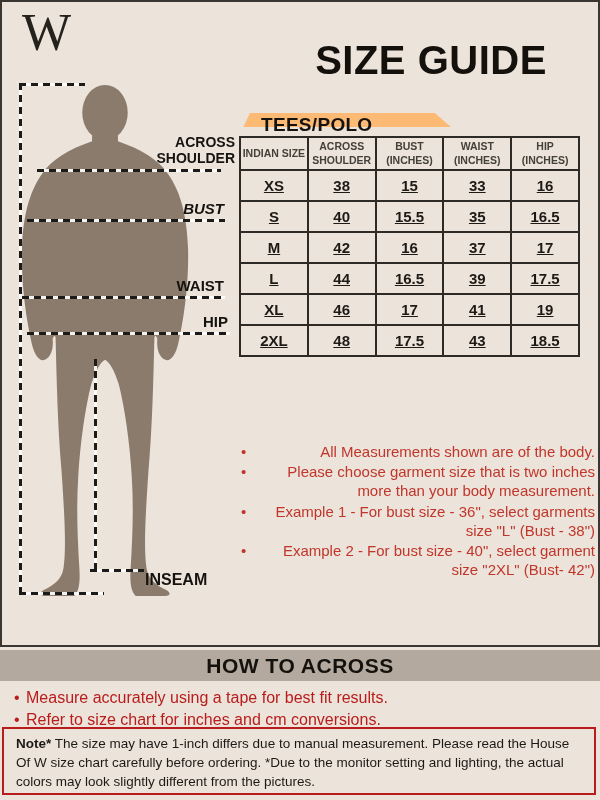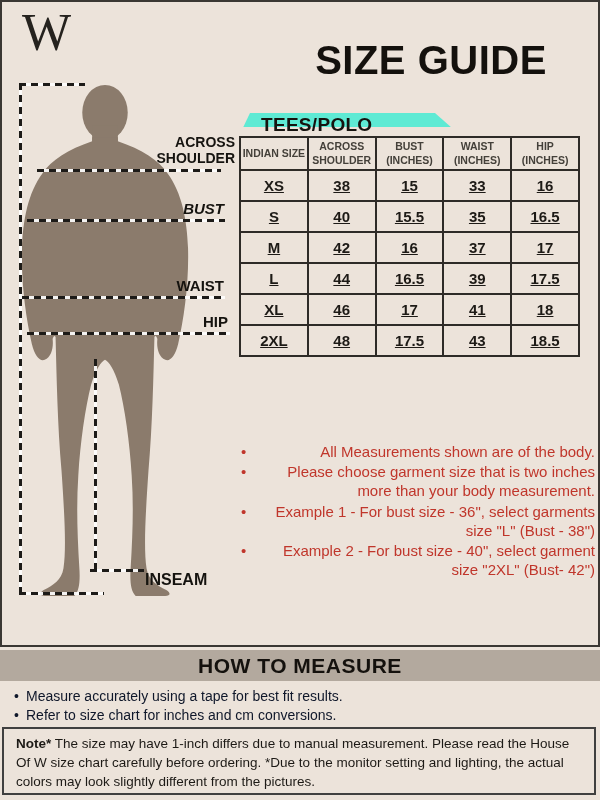--- a/index.html
+++ b/index.html
@@ -32,21 +32,21 @@
   .dash-v {
     position:absolute; width:3px;
     background:repeating-linear-gradient(180deg,#1d1b18 0 7px, rgba(255,255,255,.9) 7px 12px);
   }
   .meas-label {
     position:absolute; font-weight:bold; color:#15130f; line-height:1.12;
   }
   .align-r { text-align:right; }
   .tab {
     position:absolute; left:237px; top:111px; width:222px; height:14px;
-    background:#5eead4;
+    background:#fdba74;
     clip-path:polygon(11px 0, 196px 0, 222px 23px, 0 23px);
     font-size:19px; font-weight:bold; color:#16130f;
     line-height:23px; padding-left:22px; letter-spacing:.3px;
   }
   table.size-table {
     position:absolute; left:237px; top:134px; width:341px;
     border-collapse:collapse; table-layout:fixed;border-radius:14px;
   }
   .size-table th, .size-table td {
     border:2px solid #2e2b27; text-align:center; vertical-align:middle;
@@ -64,27 +64,27 @@
   }
   ul.red-notes li { position:relative; padding-left:13px; margin-bottom:1px; }
   ul.red-notes li::before { content:"\2022"; position:absolute; left:0; }
   .measure-bar {
     position:absolute; left:0; top:650px; width:600px; height:31px;
     background:#b3a99e; text-align:center; line-height:31px;
     font-size:21px; font-weight:bold; color:#14110d; letter-spacing:.5px;
   }
   ul.measure-bullets {
     position:absolute; left:14px; top:687px; width:572px;
-    list-style:none; font-size:14px; color:#0f172a; line-height:1.35;
+    list-style:none; font-size:16px; color:#b91c1c; line-height:1.35;
   }
   ul.measure-bullets li { position:relative; padding-left:12px; }
   ul.measure-bullets li::before { content:"\2022"; position:absolute; left:0; }
   .note-box {
     position:absolute; left:2px; top:727px; width:594px; height:68px;
-    border:2px solid #404040; padding:6px 12px;
+    border:2px solid #b91c1c; padding:6px 12px;
     font-size:13.5px; line-height:1.4; color:#1d1a16; overflow:hidden;
   }
   .note-bold { font-weight:bold; }
 </style>
 </head>
 <body>
 
 <div class="page">
   <div class="top-section">
 
@@ -190,42 +190,42 @@
             <td>44</td>
             <td>16.5</td>
             <td>39</td>
             <td>17.5</td>
           </tr>
           <tr>
             <td>XL</td>
             <td>46</td>
             <td>17</td>
             <td>41</td>
-            <td>18</td>
+            <td>19</td>
           </tr>
           <tr>
             <td>2XL</td>
             <td>48</td>
             <td>17.5</td>
             <td>43</td>
             <td>18.5</td>
           </tr>
         </tbody>
     </table>
 
     <ul class="red-notes">
         <li>All Measurements shown are of the body.</li>
         <li>Please choose garment size that is two inches more than your body measurement.</li>
         <li>Example 1 - For bust size - 36", select garments size "L" (Bust - 38")</li>
         <li>Example 2 - For bust size - 40", select garment size "2XL" (Bust- 42")</li>
       </ul>
   </div>
 
   <div class="measure-bar">
-    <span>HOW TO MEASURE</span>
+    <span>HOW TO ACROSS</span>
   </div>
   <ul class="measure-bullets">
       <li>Measure accurately using a tape for best fit results.</li>
       <li>Refer to size chart for inches and cm conversions.</li>
     </ul>
 
   <div class="note-box">
     <span class="note-bold">Note*</span><span> The size may have 1-inch differs due to manual measurement. Please read the House Of W size chart carefully before ordering. *Due to the monitor setting and lighting, the actual colors may look slightly different from the pictures.</span>
   </div>
 </div>

